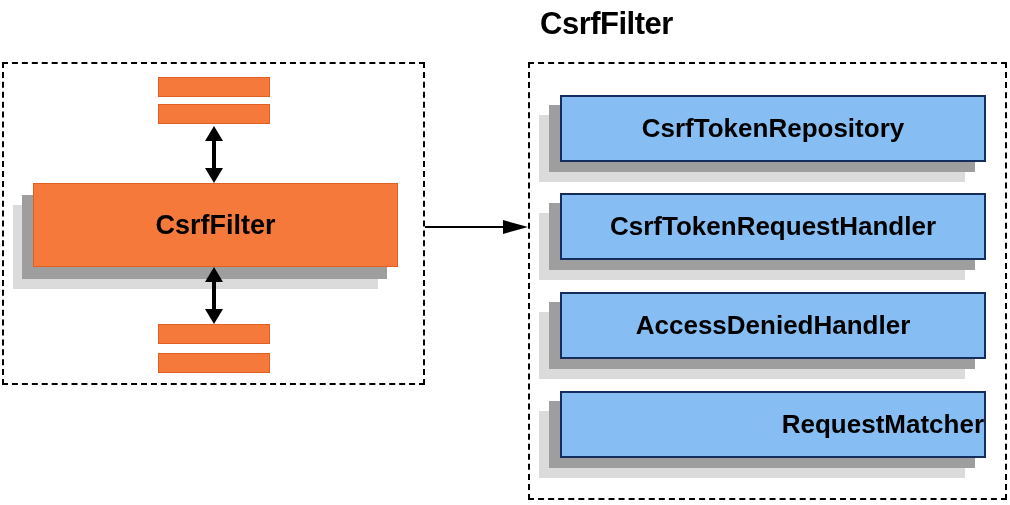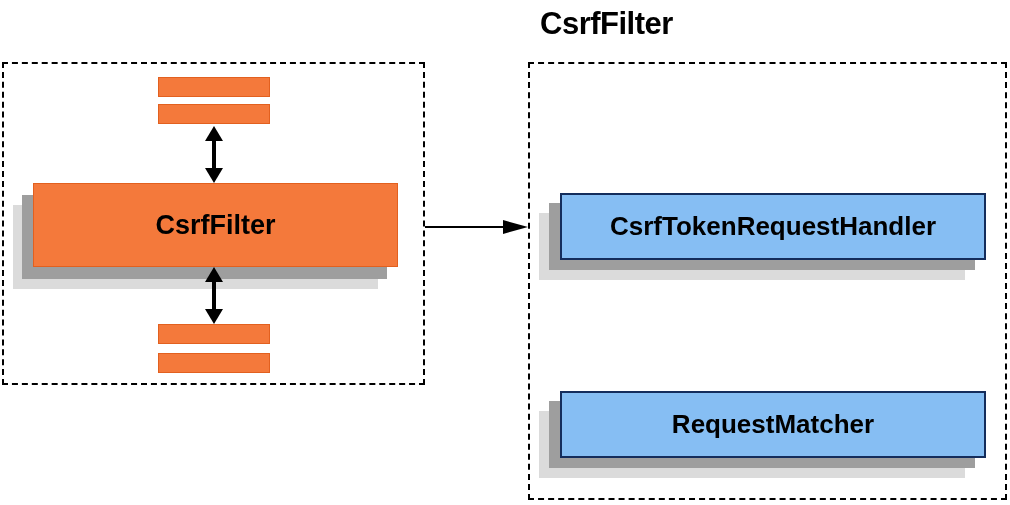--- a/index.html
+++ b/index.html
@@ -76,21 +76,21 @@
     display: flex;
     align-items: center;
     justify-content: center;
     font-size: 26px;
     font-weight: bold;
     color: #000;
   }
   .blue-node.n0 { top: 31px; }
   .blue-node.n1 { top: 129px; }
   .blue-node.n2 { top: 228px; }
-  .blue-node.n3 { top: 327px; }
+  .blue-node.n3 { top: 327px; justify-content: flex-end; }
 
   .v-arrow { position: absolute; left: 197px; width: 26px; height: 57px; }
   .v-arrow.a1 { top: 62px; }
   .v-arrow.a2 { top: 203px; }
 
   .flow-arrow { position: absolute; left: 425px; top: 219px; width: 103px; height: 16px; }
 </style>
 </head>
 <body>
 
@@ -125,25 +125,31 @@
 
   </div>
 
   <svg class="flow-arrow" viewBox="0 0 103 16">
     <line x1="0" y1="8" x2="80" y2="8" stroke="#000" stroke-width="2"></line>
     <polygon points="103,8 78,1 78,15" fill="#000"></polygon>
   </svg>
 
   <div class="dashed-box right">
 
+    <div class="blue-node n0">
+      <span>CsrfTokenRepository</span>
+    </div>
 
     <div class="blue-node n1">
       <span>CsrfTokenRequestHandler</span>
     </div>
 
+    <div class="blue-node n2">
+      <span>AccessDeniedHandler</span>
+    </div>
 
     <div class="blue-node n3">
       <span>RequestMatcher</span>
     </div>
 
   </div>
 
 </div>
 
 </body></html>

